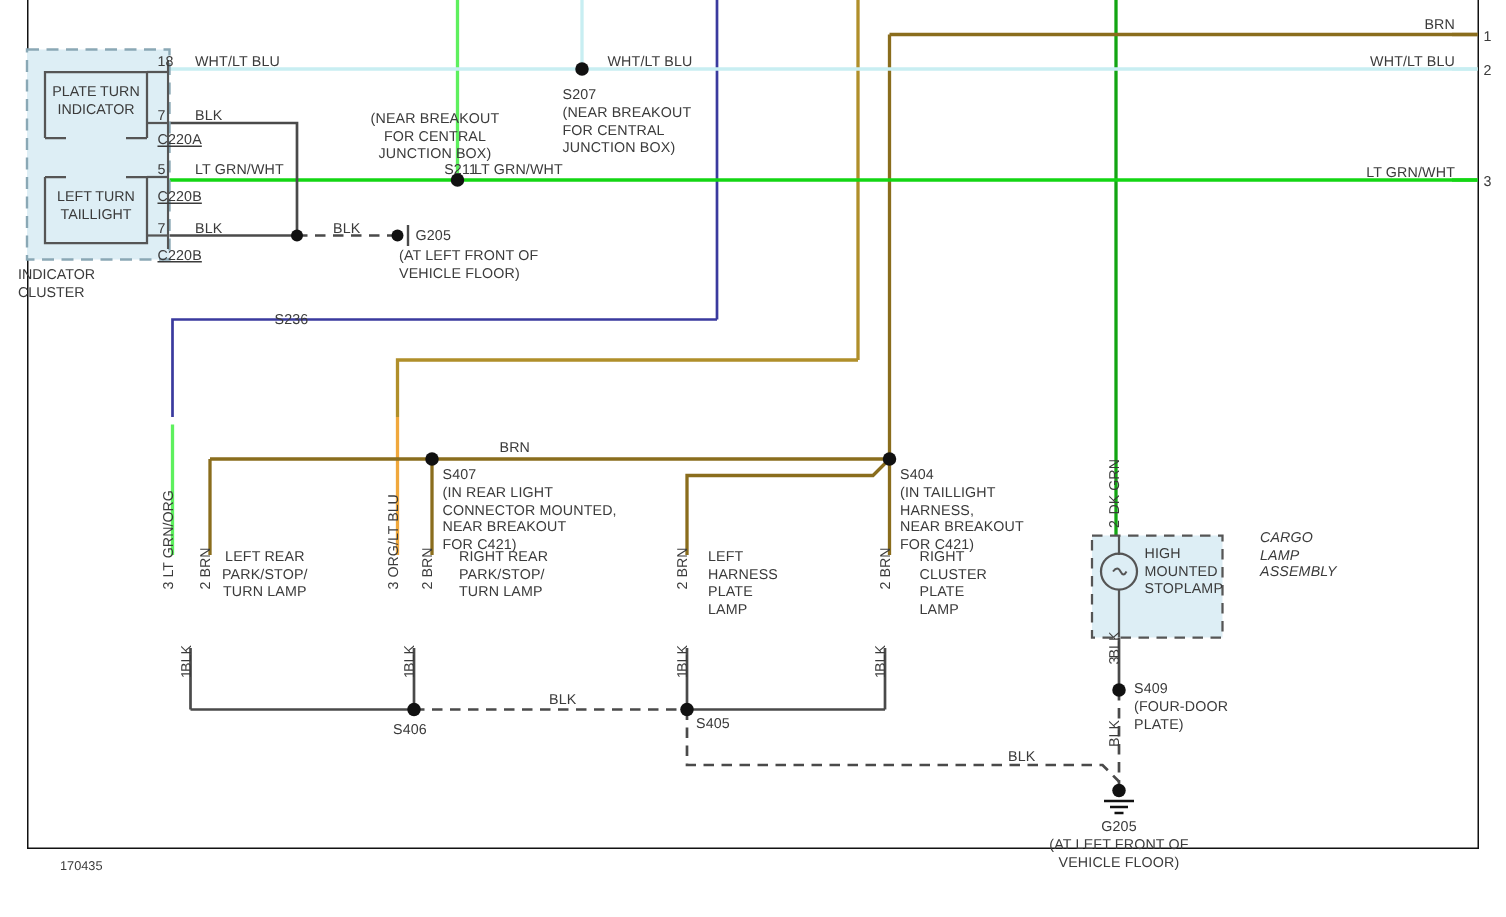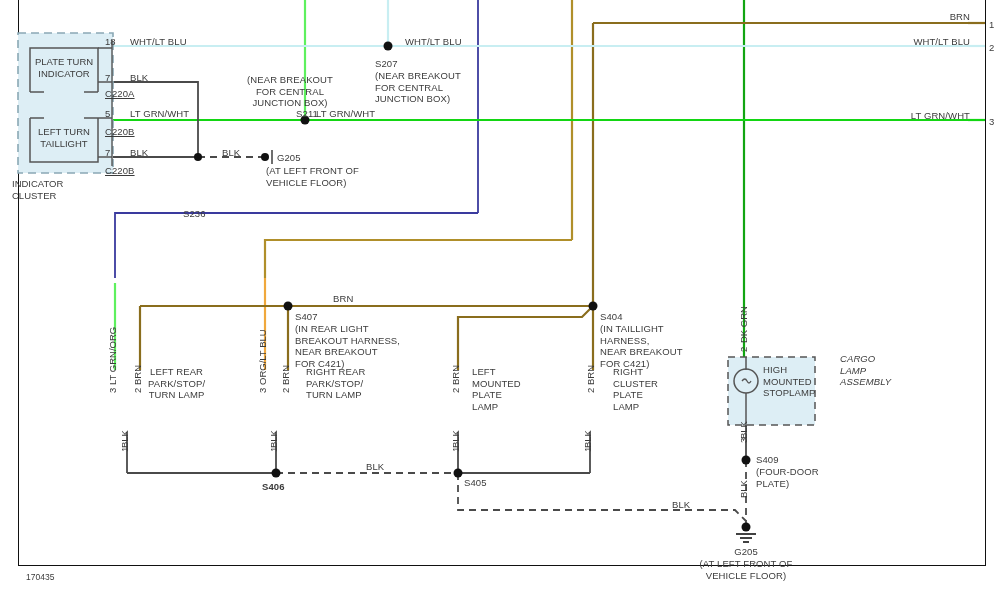--- a/index.html
+++ b/index.html
@@ -158,21 +158,21 @@
   <div class="lbl" style="left:989px;top:19px;">1</div>
   <div class="lbl r" style="left:860px;top:36px;width:110px;">WHT/LT BLU</div>
   <div class="lbl" style="left:989px;top:42px;">2</div>
   <div class="lbl r" style="left:860px;top:110px;width:110px;">LT GRN/WHT</div>
   <div class="lbl" style="left:989px;top:116px;">3</div>
 
   <div class="lbl" style="left:333px;top:293px;">BRN</div>
 
   <div class="lbl" style="left:295px;top:311px;">S407</div>
   <div class="lbl" style="left:295px;top:323px;">(IN REAR LIGHT
-BREAKOUT HARNESS,
+CONNECTOR MOUNTED,
 NEAR BREAKOUT
 FOR C421)</div>
 
   <div class="lbl" style="left:600px;top:311px;">S404</div>
   <div class="lbl" style="left:600px;top:323px;">(IN TAILLIGHT
 HARNESS,
 NEAR BREAKOUT
 FOR C421)</div>
 
   <div class="vert" style="left:107px;top:393px;">3</div>
@@ -196,21 +196,21 @@
   <div class="vert" style="left:738px;top:352px;">2</div>
   <div class="vert" style="left:738px;top:343px;">DK GRN</div>
 
   <div class="lbl" style="left:148px;top:366px;text-align:center;">LEFT REAR
 PARK/STOP/
 TURN LAMP</div>
   <div class="lbl" style="left:306px;top:366px;">RIGHT REAR
 PARK/STOP/
 TURN LAMP</div>
   <div class="lbl" style="left:472px;top:366px;">LEFT
-MOUNTED
+HARNESS
 PLATE
 LAMP</div>
   <div class="lbl" style="left:613px;top:366px;">RIGHT
 CLUSTER
 PLATE
 LAMP</div>
 
   <div class="vert" style="left:119px;top:452px;">1</div>
   <div class="vert" style="left:119px;top:448px;">BLK</div>
 
@@ -220,35 +220,35 @@
   <div class="vert" style="left:450px;top:452px;">1</div>
   <div class="vert" style="left:450px;top:448px;">BLK</div>
 
   <div class="vert" style="left:582px;top:452px;">1</div>
   <div class="vert" style="left:582px;top:448px;">BLK</div>
 
   <div class="vert" style="left:738px;top:443px;">3</div>
   <div class="vert" style="left:738px;top:439px;">BLK</div>
   <div class="vert" style="left:738px;top:498px;">BLK</div>
 
-  <div class="lbl" style="left:262px;top:481px;font-weight:bold;">S406</div>
+  <div class="lbl" style="left:262px;top:481px;">S406</div>
   <div class="lbl" style="left:464px;top:477px;">S405</div>
   <div class="lbl" style="left:366px;top:461px;">BLK</div>
   <div class="lbl" style="left:672px;top:499px;">BLK</div>
 
   <div class="lbl" style="left:756px;top:454px;">S409</div>
   <div class="lbl" style="left:756px;top:466px;">(FOUR-DOOR
 PLATE)</div>
 
   <div class="lbl c" style="left:686px;top:546px;width:120px;">G205</div>
   <div class="lbl c" style="left:676px;top:558px;width:140px;">(AT LEFT FRONT OF
 VEHICLE FLOOR)</div>
 
   <div class="lbl" style="left:840px;top:353px;font-style:italic;">CARGO
 LAMP
 ASSEMBLY</div>
   <div class="lbl" style="left:763px;top:364px;">HIGH
 MOUNTED
 STOPLAMP</div>
 
-  <div class="idnum" style="left:26px;top:572px;">170435</div>
+  <div class="idnum" style="left:40px;top:572px;">170435</div>
 
 </div>
 
 </body></html>

